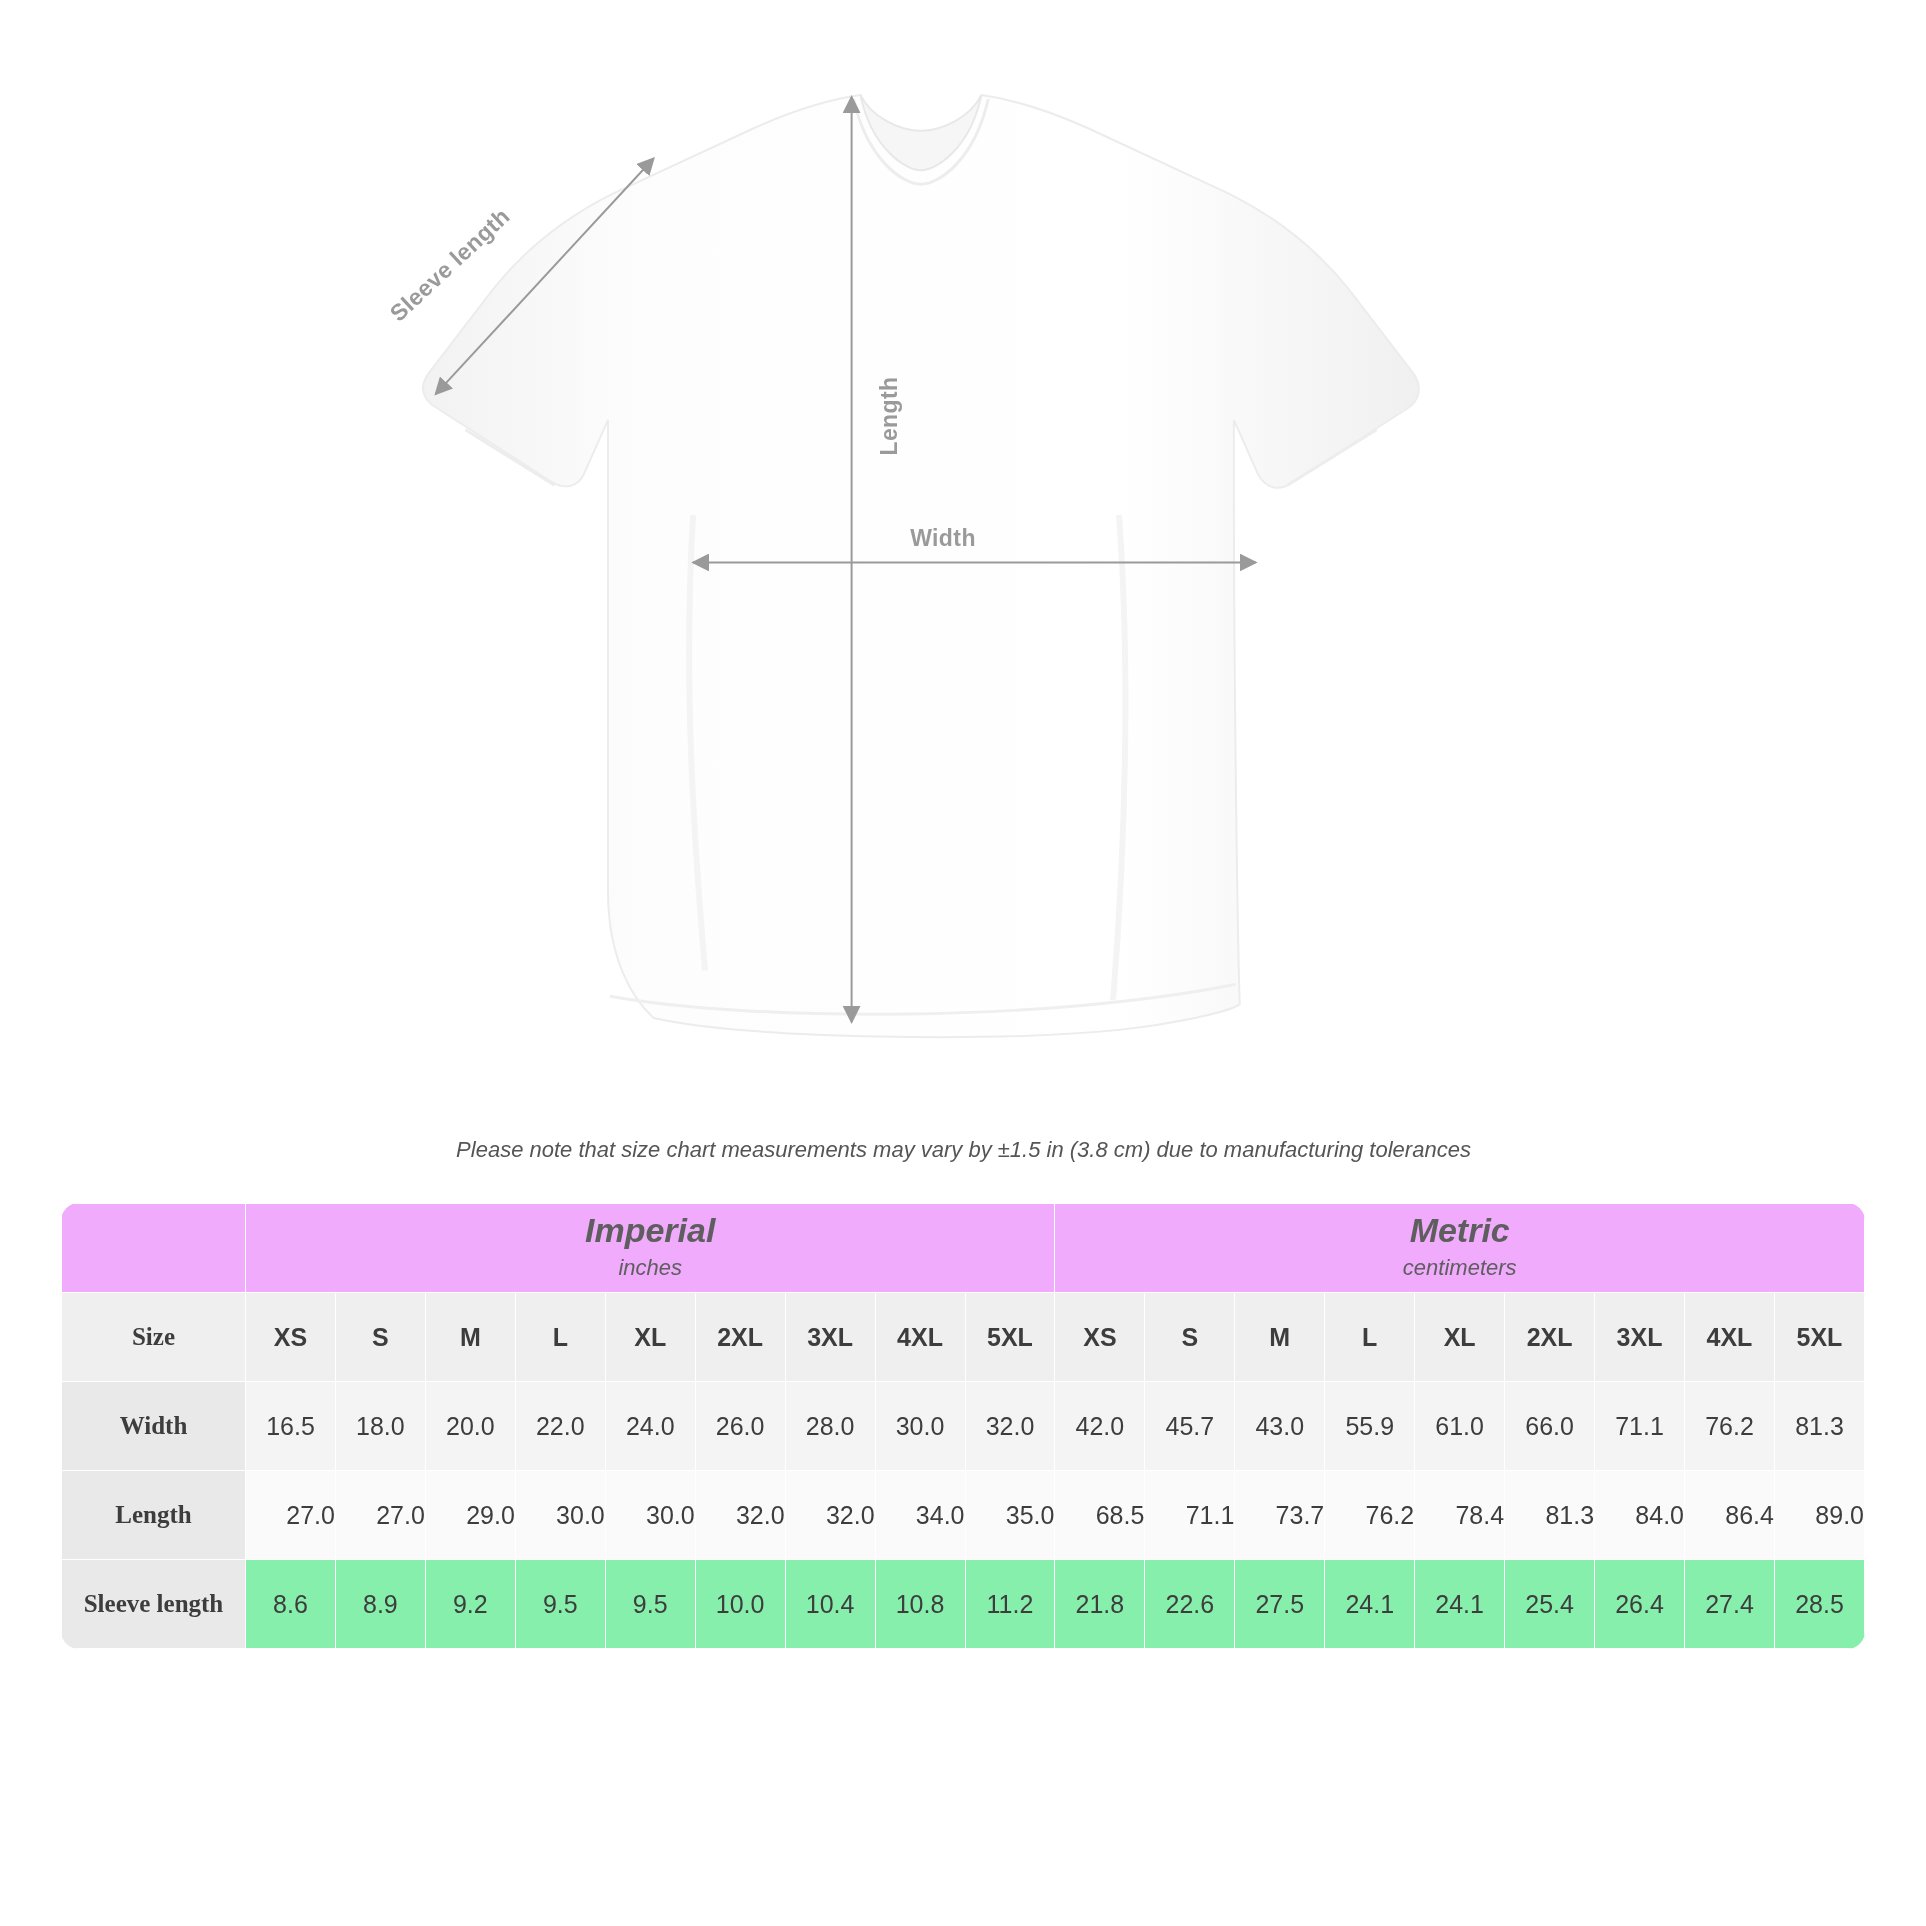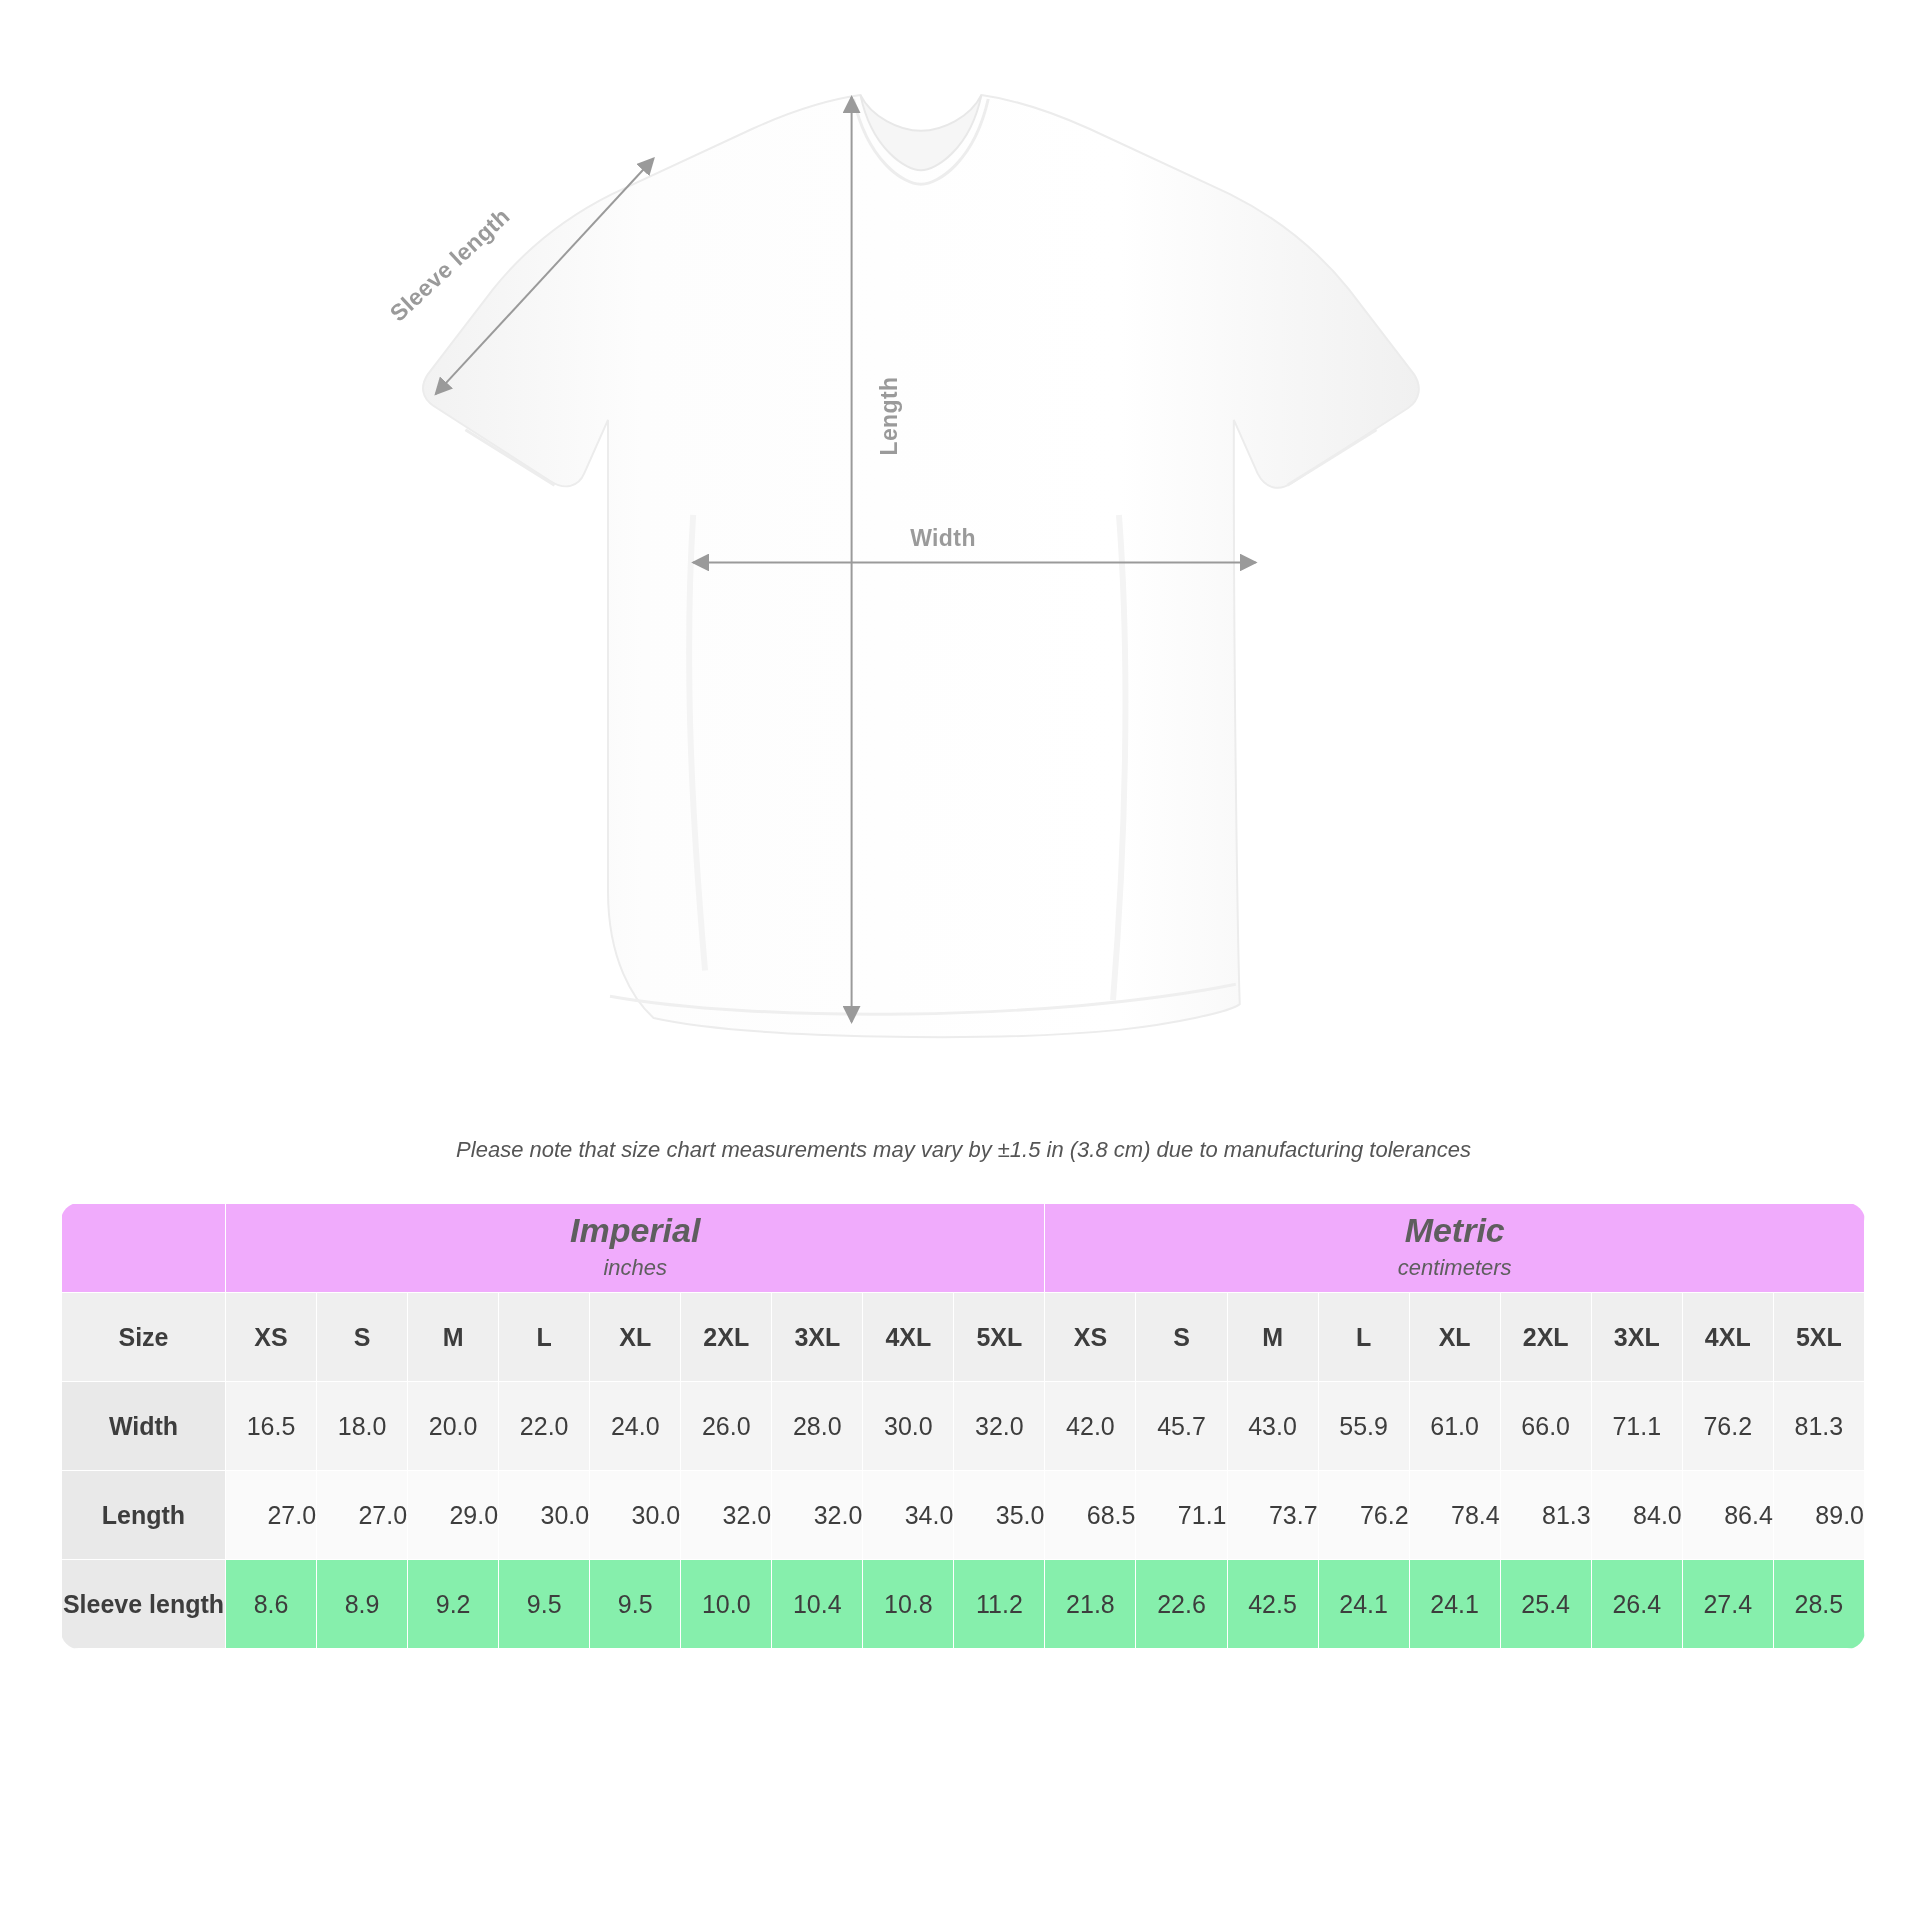--- a/index.html
+++ b/index.html
@@ -126,21 +126,21 @@
   .row-label {
     background: #e9e9e9;
     font-weight: bold;
     color: #3d3d3d;
     font-size: 27px;
   }
   .row-a td.cell { background: #f4f4f4; }
   .row-b td.cell { background: #fafafa; text-align: right; }
   .row-c td.cell { background: #86efac; }
 
-  .first-col { width: 164px; }
+  .first-col { width: 184px; font-family: Liberation Serif, serif; }
 </style>
 </head>
 <body>
 
 <div class="page">
 
   <div class="illustration">
     <svg class="shirt-svg" viewBox="0 0 1946 1130" xmlns="http://www.w3.org/2000/svg">
       <defs>
         <marker id="arrHead" markerWidth="9" markerHeight="9" refX="8" refY="4.5" orient="auto">
@@ -299,21 +299,21 @@
             <td class="cell">8.9</td>
             <td class="cell">9.2</td>
             <td class="cell">9.5</td>
             <td class="cell">9.5</td>
             <td class="cell">10.0</td>
             <td class="cell">10.4</td>
             <td class="cell">10.8</td>
             <td class="cell">11.2</td>
             <td class="cell">21.8</td>
             <td class="cell">22.6</td>
-            <td class="cell">42.5</td>
+            <td class="cell">27.5</td>
             <td class="cell">24.1</td>
             <td class="cell">24.1</td>
             <td class="cell">25.4</td>
             <td class="cell">26.4</td>
             <td class="cell">27.4</td>
             <td class="cell">28.5</td>
           </tr>
         </tbody>
     </table>
   </div>

